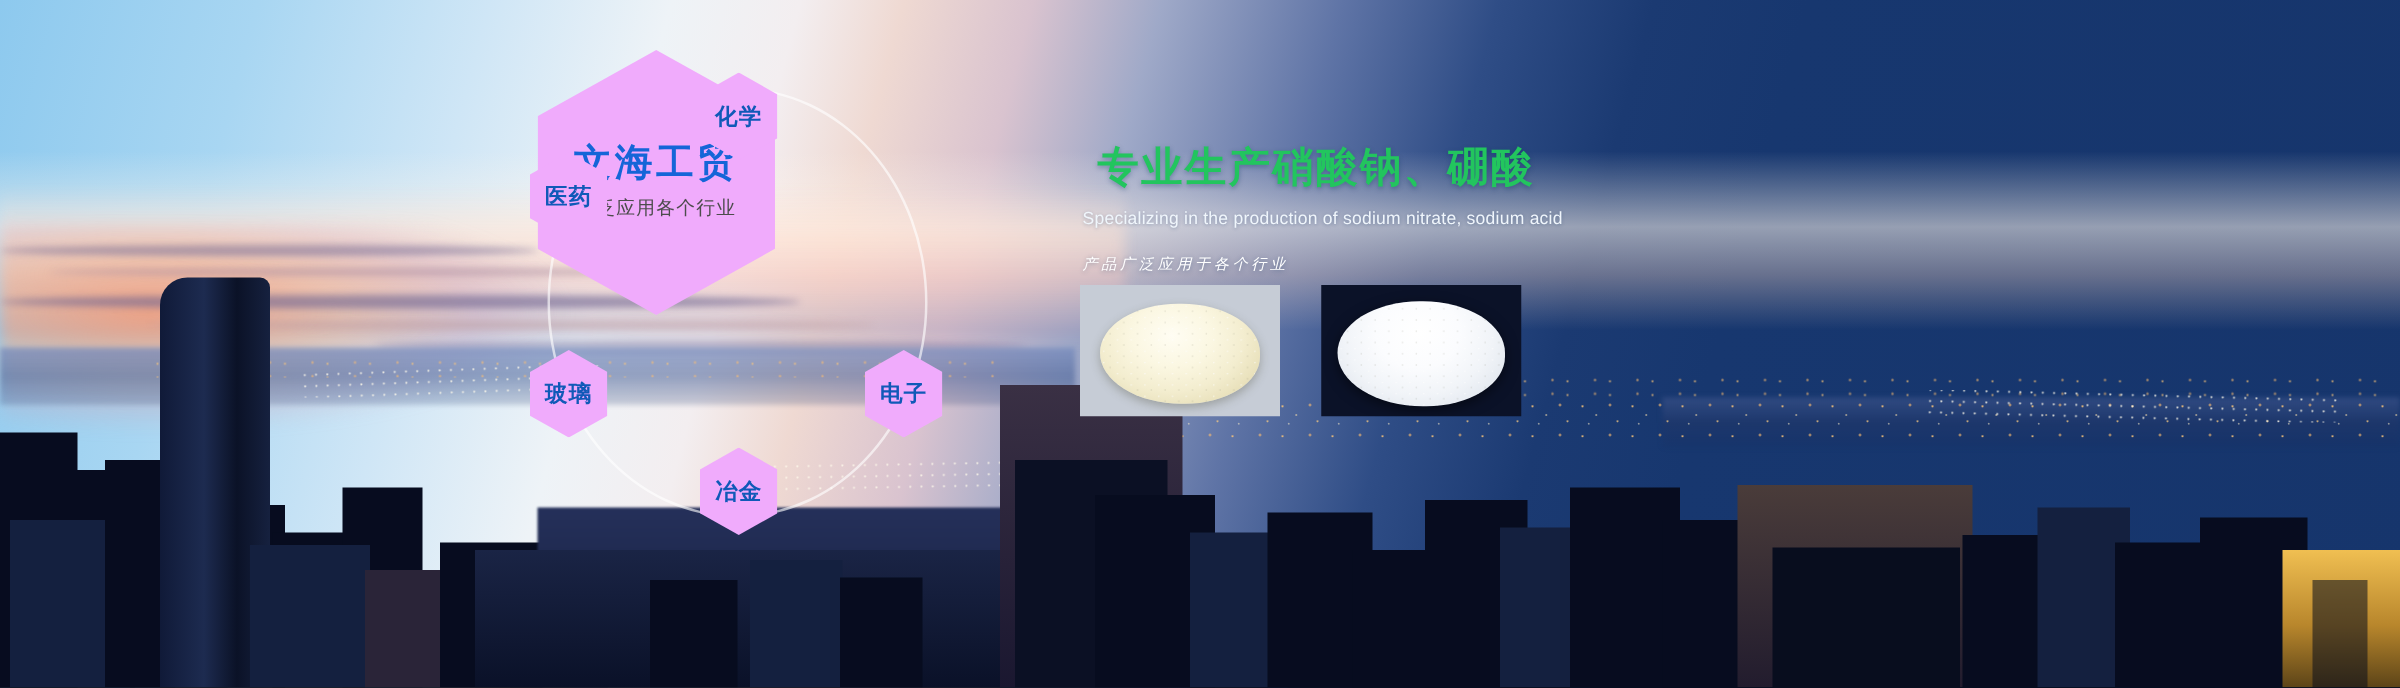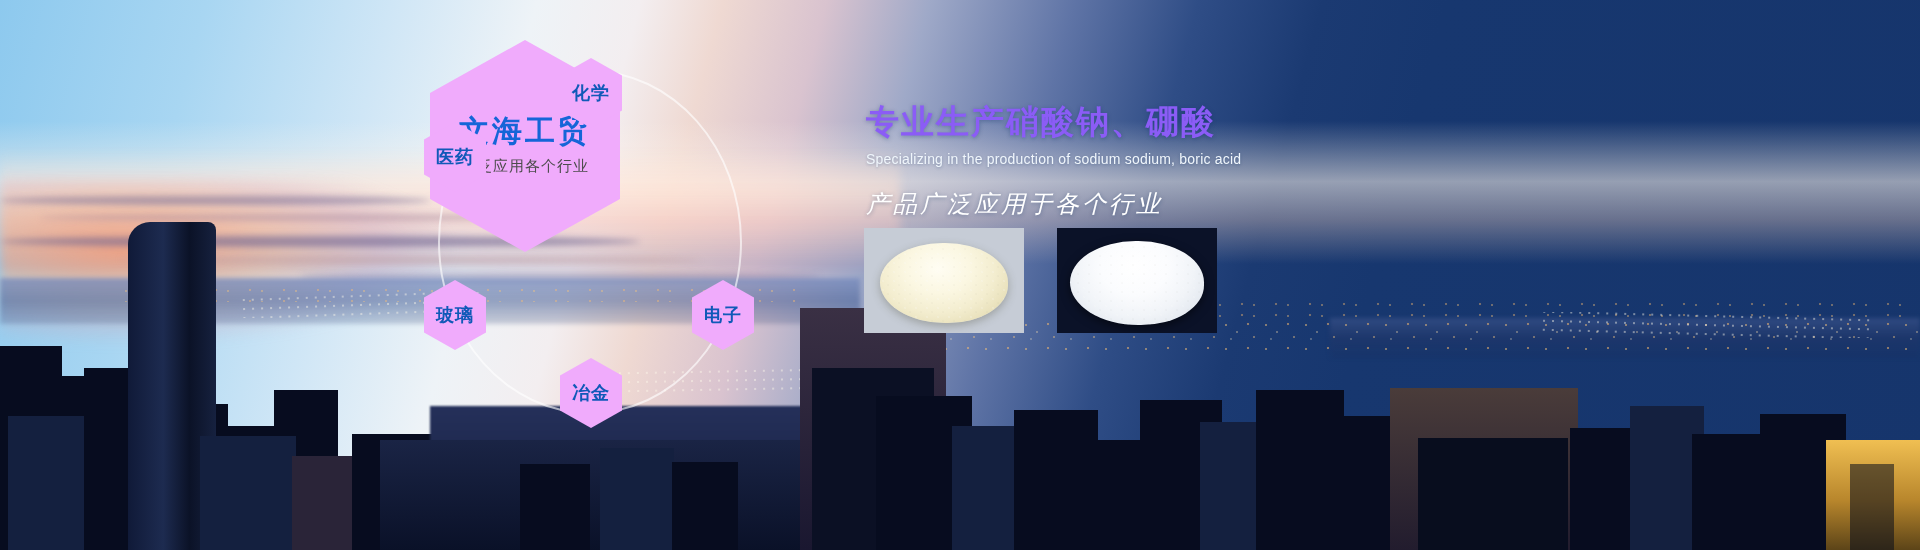--- a/index.html
+++ b/index.html
@@ -161,33 +161,33 @@
     line-height:1;
   }
   .hex.center .c-sub{
     margin-top:11px;font-size:15px;color:#4c4c4c;font-weight:normal;
     letter-spacing:1px;
   }
 
   
   .copy{position:absolute;left:866px;top:103px;width:520px;}
   .copy h1{
-    margin:0;
-    font-size:33px;font-weight:bold;color:#8b5cf6;
+    margin:12px;
+    font-size:33px;font-weight:bold;color:#22c55e;
     letter-spacing:2px;line-height:1.18;
     text-shadow:0 1px 4px rgba(10,45,95,.35);
   }
   .copy .en{
     margin-top:9px;
     font-size:14px;color:#f0f6fc;letter-spacing:.2px;font-weight:normal;
     text-shadow:0 1px 3px rgba(10,45,95,.3);
   }
   .copy .cn2{
     margin-top:21px;
-    font-size:24px;color:#ffffff;letter-spacing:3px;
+    font-size:12px;color:#ffffff;letter-spacing:3px;
     font-style:italic;font-family:"Liberation Serif","DejaVu Serif",serif;
     text-shadow:0 1px 4px rgba(10,45,95,.4);
   }
 
   
   .shots{position:absolute;left:864px;top:228px;display:flex;gap:33px;}
   .shot{width:160px;height:105px;overflow:hidden;position:relative;}
   .shot.a{background:#c6ccd6;}
   .shot.b{background:#0b1228;}
   .pile{
@@ -311,21 +311,21 @@
 
       <div class="hex small" style="left:262px;top:240px;">电子</div>
 
       <div class="hex small" style="left:-6px;top:82px;">医药</div>
 
       <div class="hex small" style="left:-6px;top:240px;">玻璃</div>
     </div>
 
     <div class="copy">
       <h1>专业生产硝酸钠、硼酸</h1>
-      <div class="en">Specializing in the production of sodium sodium, boric acid</div>
+      <div class="en">Specializing in the production of sodium nitrate, sodium acid</div>
       <div class="cn2">产品广泛应用于各个行业</div>
     </div>
 
     <div class="shots">
       <div class="shot a">
         <div class="pile cream">
           <div class="grain"></div>
         </div>
       </div>
       <div class="shot b">

